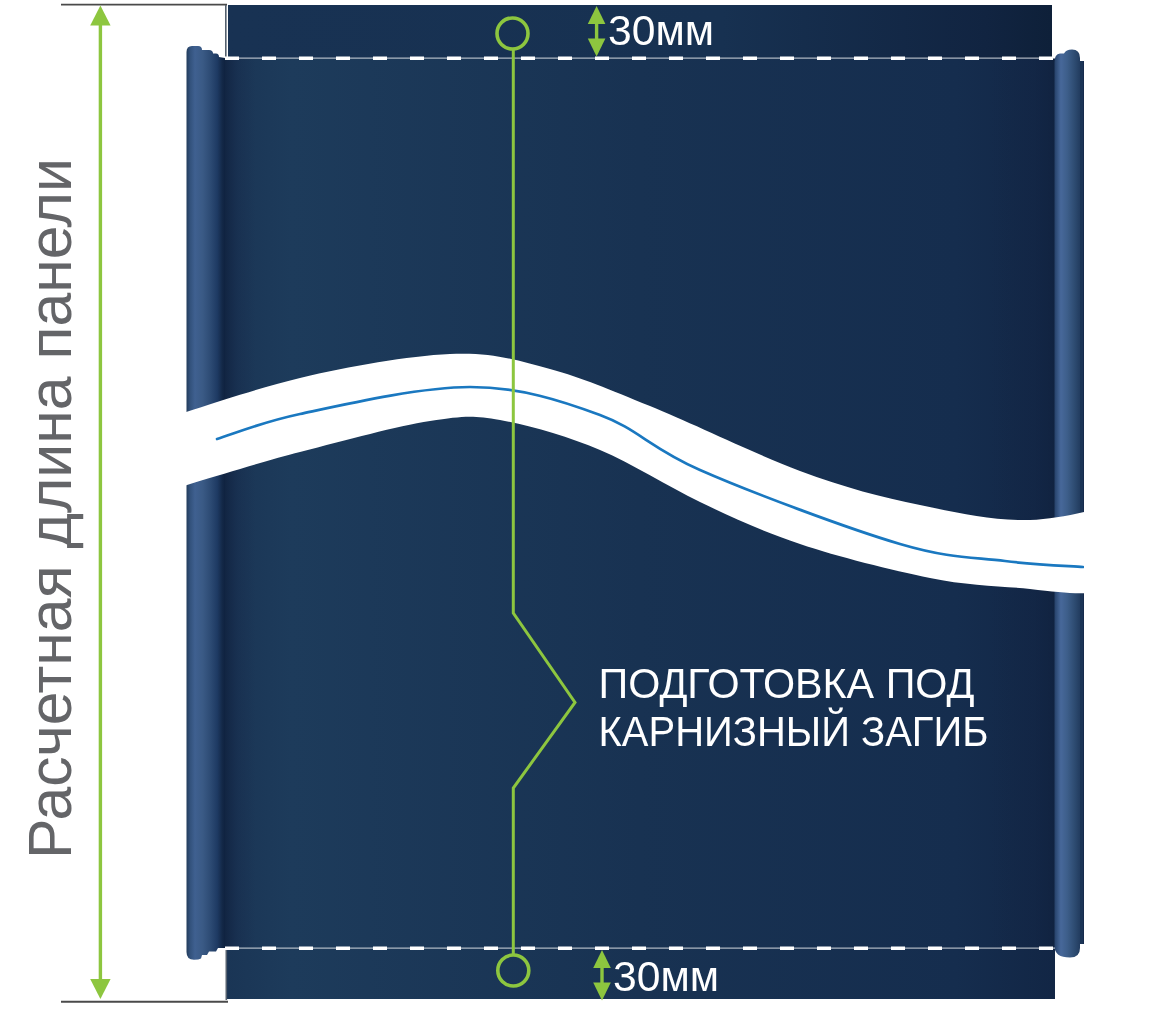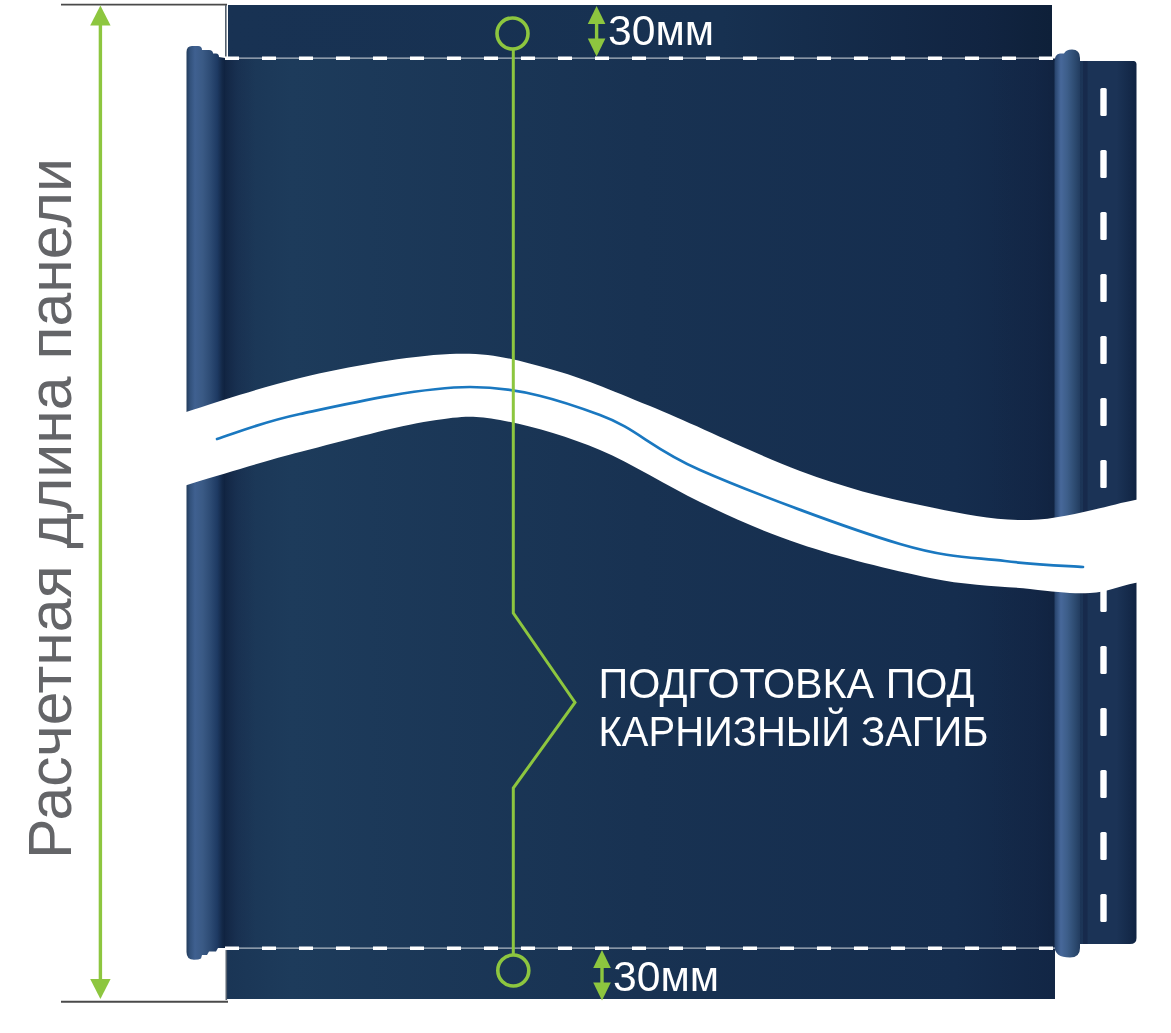--- a/index.html
+++ b/index.html
@@ -1,16 +1,16 @@
 <!DOCTYPE html>
 <html><head>
 <meta charset="utf-8">
 <style>
   html,body{margin:0;padding:0;background:#ffffff;}
-  .page{position:relative;-webkit-font-smoothing:antialiased;width:1171px;height:1033px;overflow:hidden;font-family:"Liberation Sans",sans-serif;}
+  .page{position:relative;-webkit-font-smoothing:antialiased;width:1084px;height:1033px;overflow:hidden;font-family:"Liberation Sans",sans-serif;}
 </style>
 </head>
 <body>
 <div class="page">
 <svg width="1171" height="1033" viewBox="0 0 1171 1033">
 <defs>
   <linearGradient id="faceG" x1="0" y1="0" x2="1" y2="0">
     <stop offset="0" stop-color="#1a3555"></stop>
     <stop offset="0.08" stop-color="#1d3b5b"></stop>
     <stop offset="0.5" stop-color="#183252"></stop>

